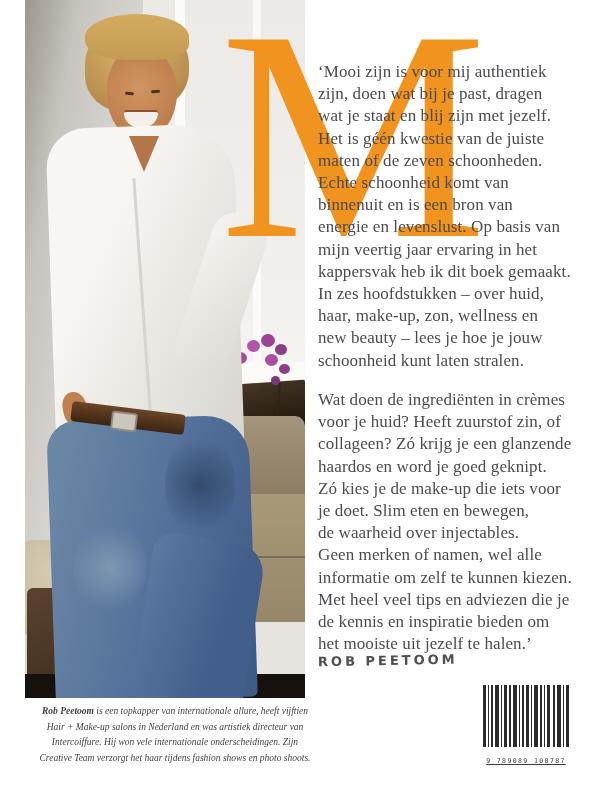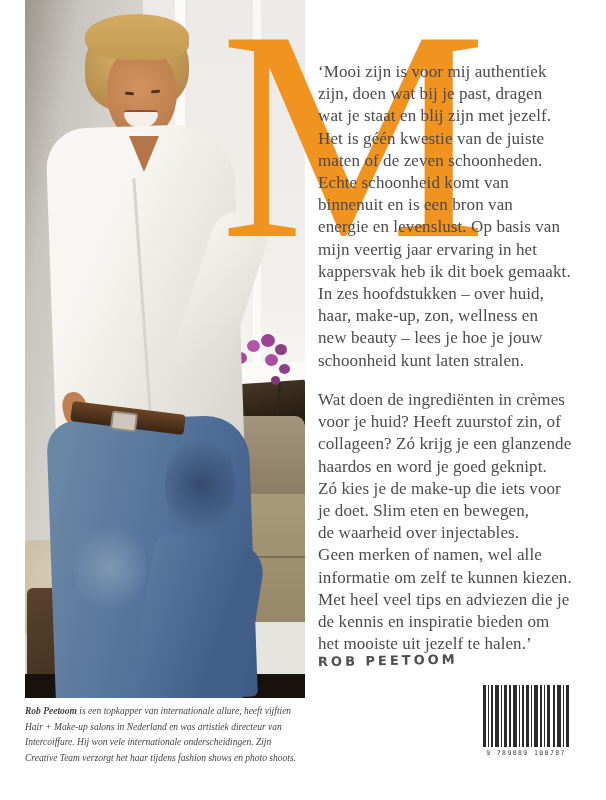--- a/index.html
+++ b/index.html
@@ -76,29 +76,29 @@
   .quote p{margin:0;white-space:pre-line;font-size:17px;line-height:22.2px;
            letter-spacing:.1px;}
   .para1{position:absolute;left:0;top:61px;width:300px;}
   .para2{position:absolute;left:0;top:389px;width:300px;}
   .signature{position:absolute;left:318px;top:653px;font-family:"DejaVu Sans",sans-serif;
              font-size:13px;font-weight:600;letter-spacing:3px;color:#4f4e52;
              text-transform:uppercase;transform:rotate(-1deg);}
 
   
   .bio{position:absolute;left:25px;top:704px;width:300px;font-style:italic;
-       font-size:9.5px;line-height:15.5px;color:#3f3e45;white-space:pre-line;}
+       font-size:9.5px;line-height:15.5px;color:#3f3e45;white-space:pre-line;text-align:center;}
   .bio .bio-name{font-weight:bold;}
 
   
   .barcode{position:absolute;left:483px;top:685px;width:86px;}
   .barcode svg{display:block;}
   .barcode-digits{font-family:"DejaVu Sans Mono",monospace;font-size:6.5px;
-                  letter-spacing:1.4px;color:#3a3a3a;text-align:center;margin-top:2px;
-                  white-space:nowrap;}
+                  letter-spacing:1.4px;color:#3a3a3a;text-align:center;margin-top:10px;
+                  white-space:nowrap;text-decoration:underline;}
 </style>
 </head>
 <body>
 
 <div class="cover">
 
   <div class="photo">
     <div class="window"></div>
     <div class="window-mullion"></div>
     <div class="window-mullion2"></div>

